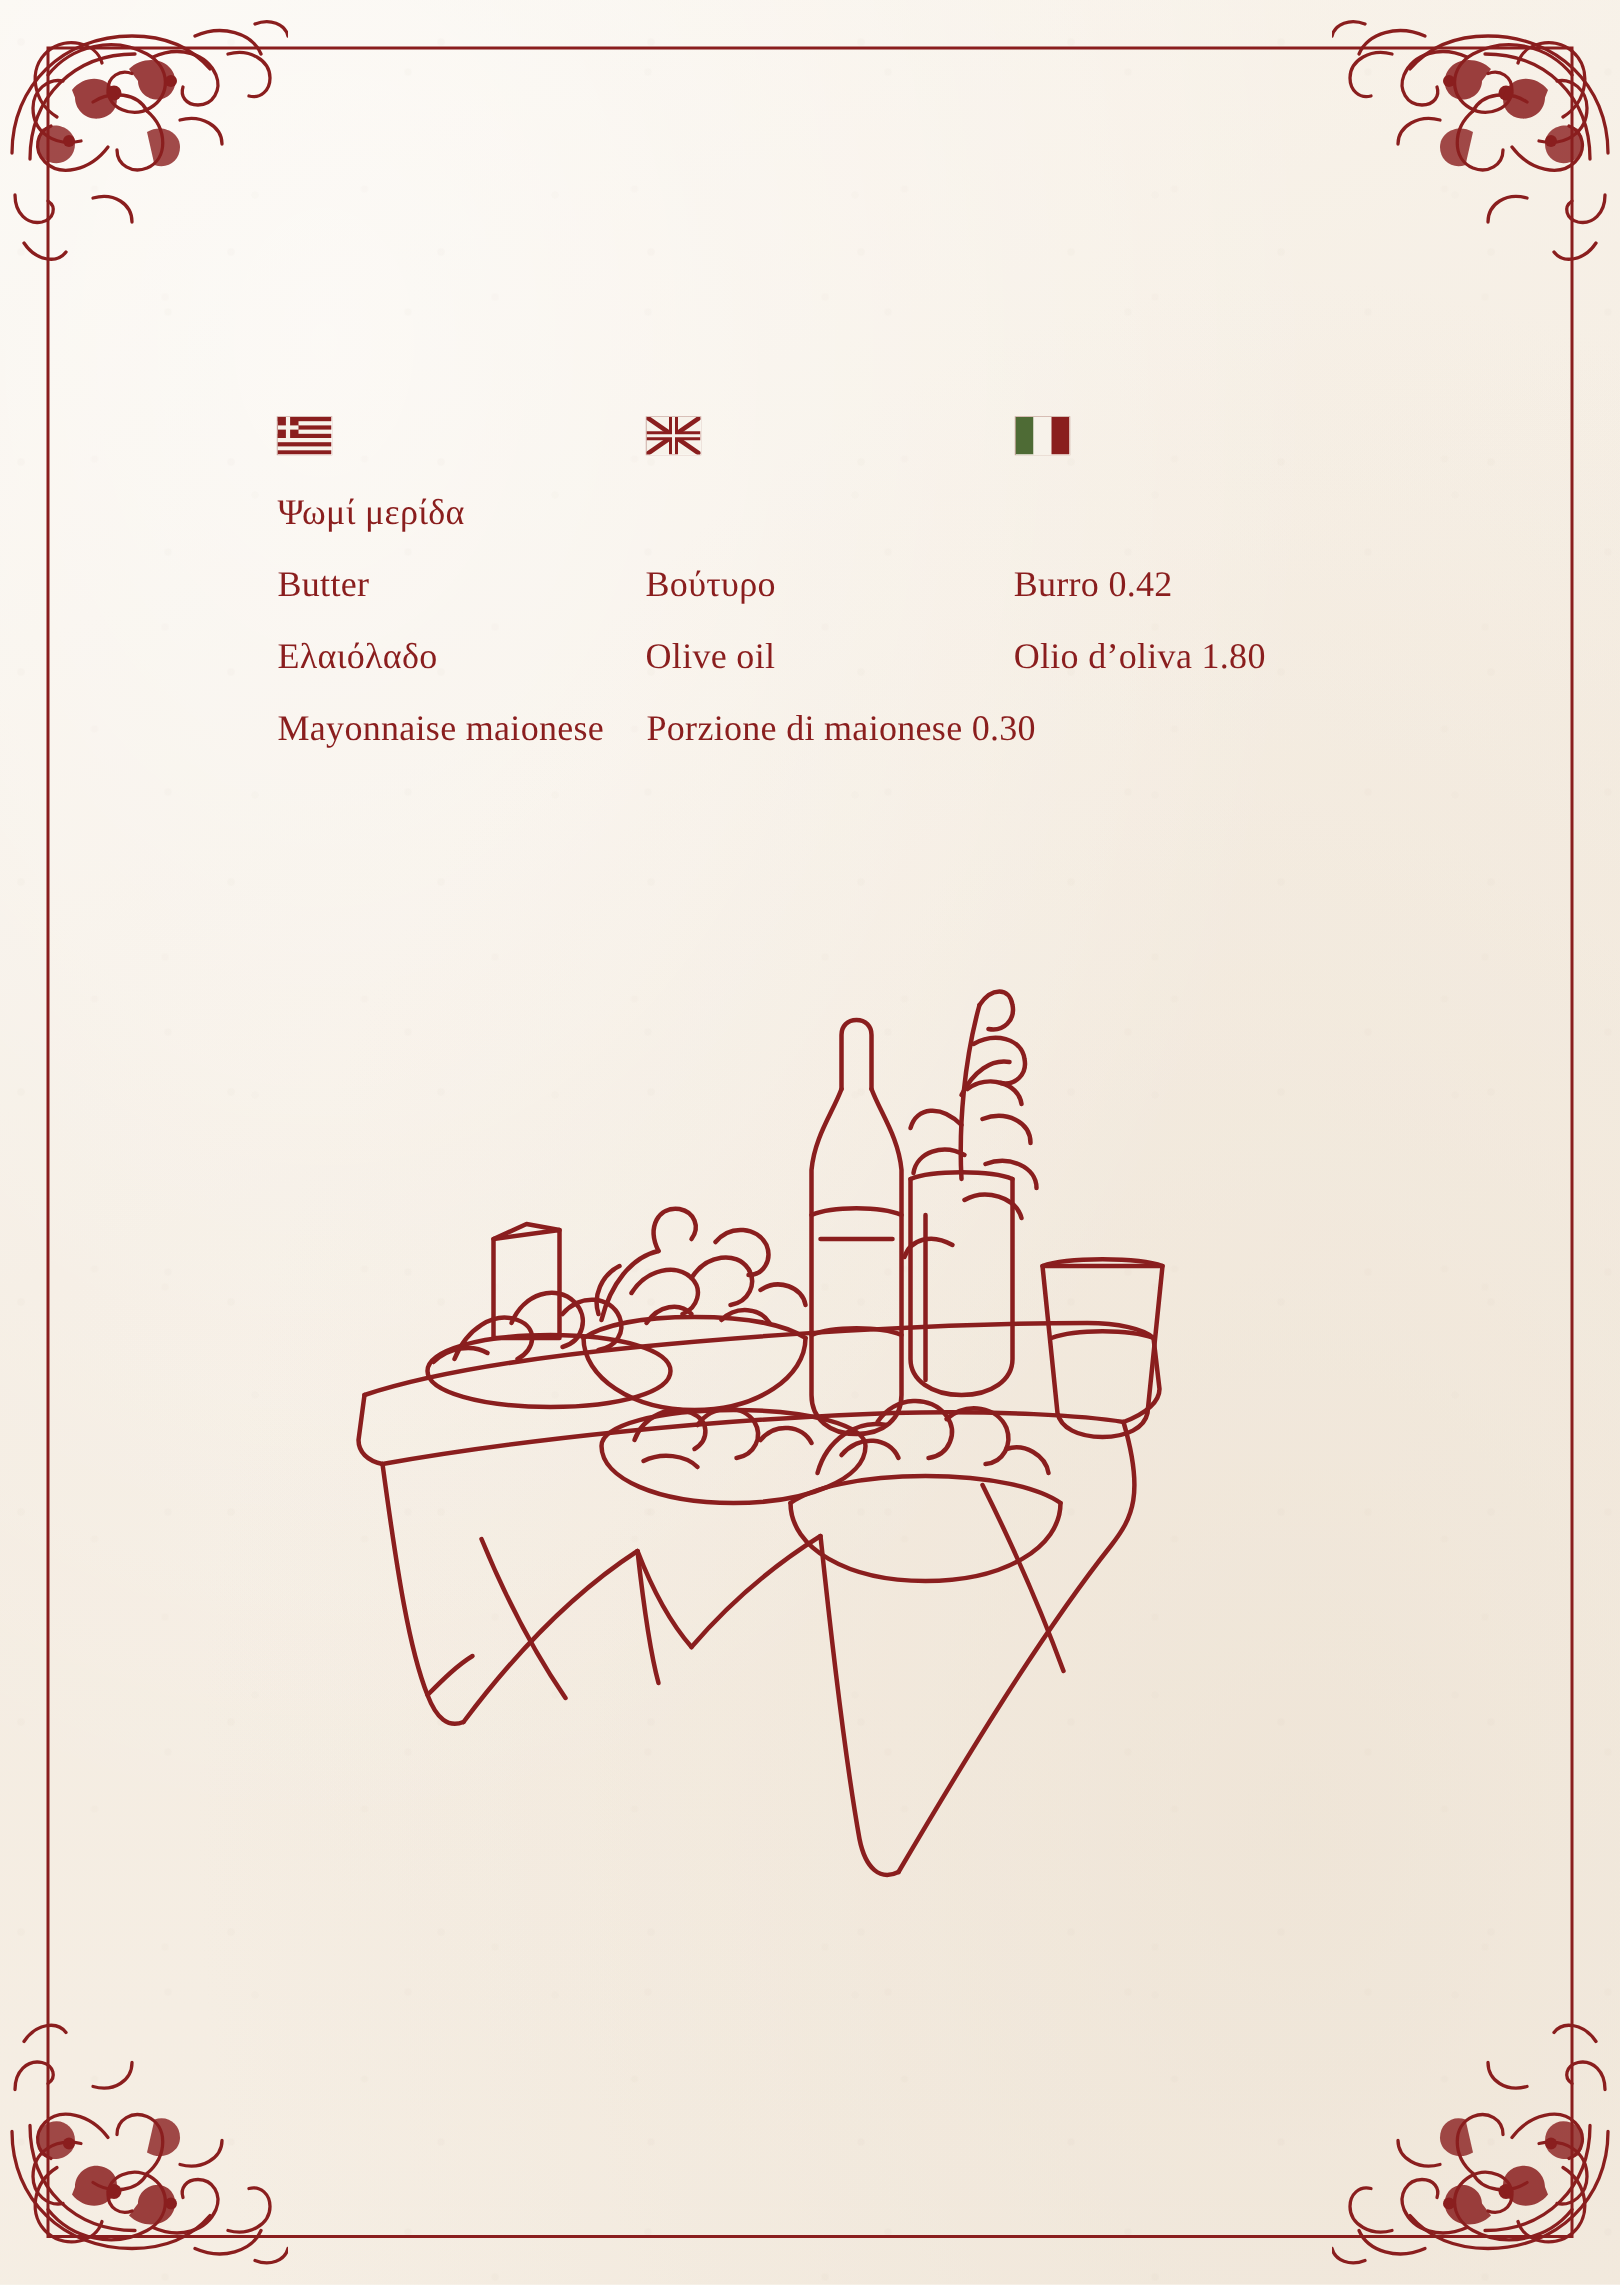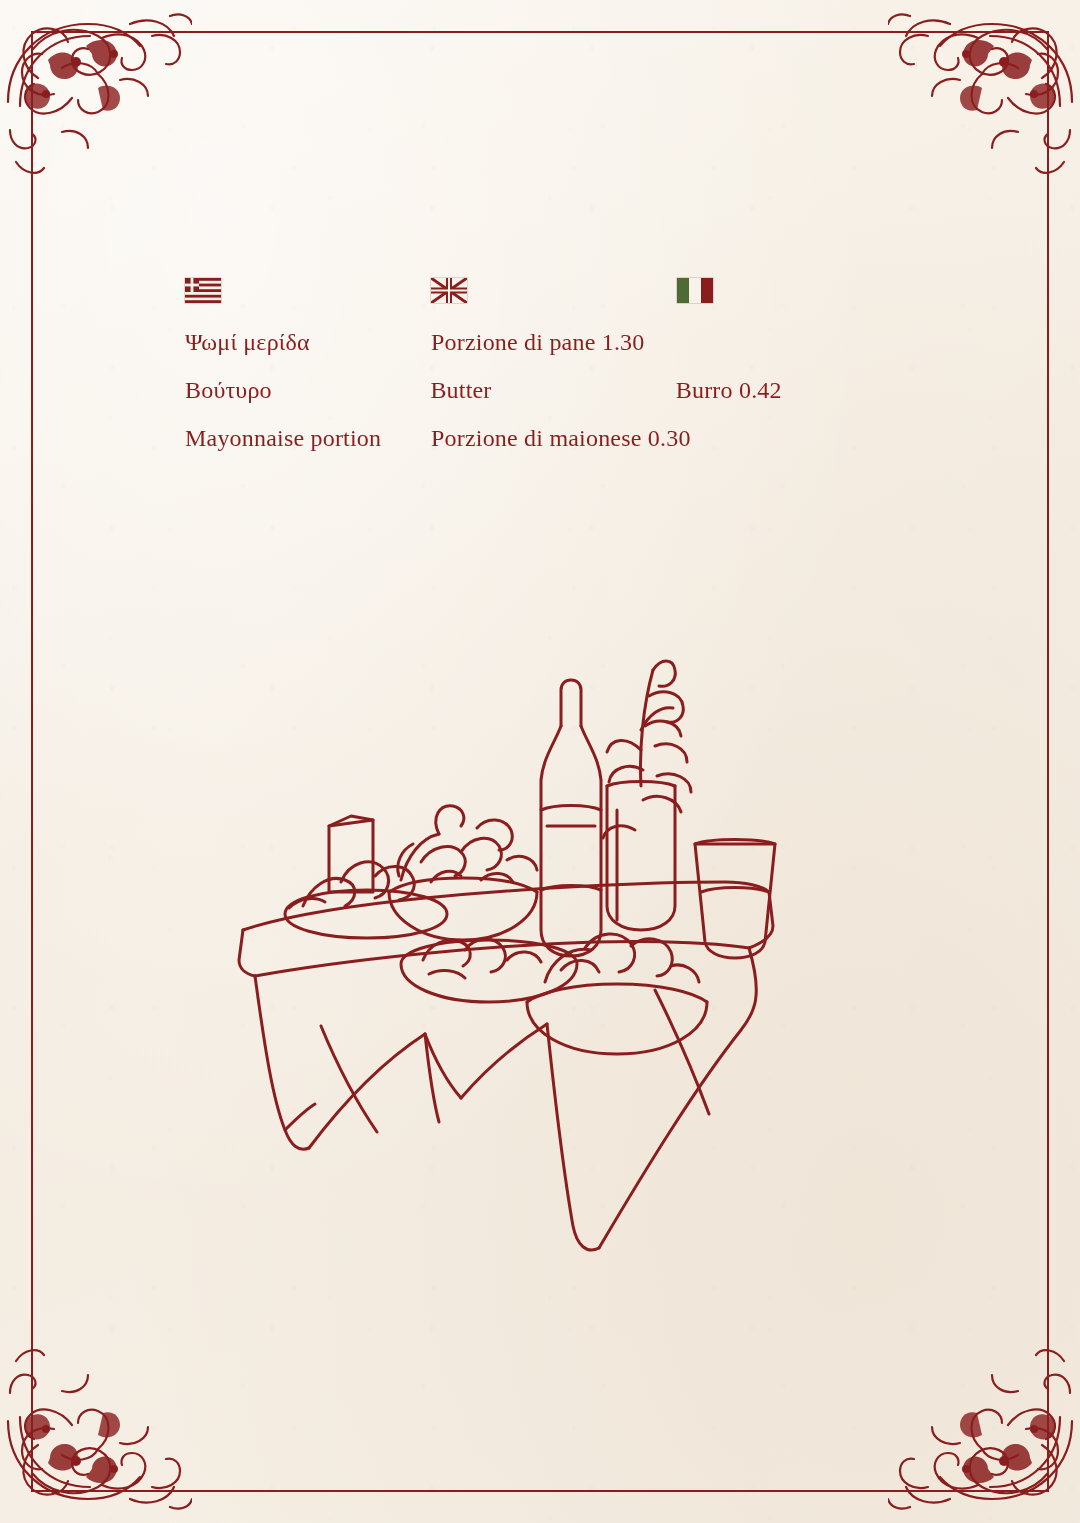--- a/index.html
+++ b/index.html
@@ -271,32 +271,36 @@
         <svg class="flag" viewBox="0 0 36 25">
           <rect width="12" height="25" x="0" fill="#4e6b35"></rect>
           <rect width="12" height="25" x="12" fill="#f7f2ea"></rect>
           <rect width="12" height="25" x="24" fill="#8a1e1e"></rect>
         </svg>
       </div>
     </div>
 
     <div class="row">
       <div class="cell">Ψωμί μερίδα</div>
-      <div class="cell it">Porzione di pane 1.30</div>
     </div>
 
     <div class="row">
+      <div class="cell">Butter</div>
       <div class="cell">Βούτυρο</div>
-      <div class="cell">Butter</div>
       <div class="cell it">Burro  0.42</div>
     </div>
 
-
     <div class="row">
-      <div class="cell">Mayonnaise portion</div>
+      <div class="cell">Ελαιόλαδο</div>
+      <div class="cell">Olive oil</div>
+      <div class="cell it">Olio d’oliva  1.80</div>
+    </div>
+
+    <div class="row">
+      <div class="cell">Mayonnaise maionese</div>
       <div class="cell it">Porzione di maionese 0.30</div>
     </div>
 
   </div>
 
   <div class="illustration">
     <svg viewBox="0 0 620 640" fill="none" stroke="currentColor" stroke-width="3" stroke-linecap="round" stroke-linejoin="round">
 
       <path d="M18 300 C60 286 120 276 200 268 C300 258 420 252 500 252 C520 252 538 256 544 262"></path>
       <path d="M18 300 L14 330 C14 338 20 344 30 346"></path>

